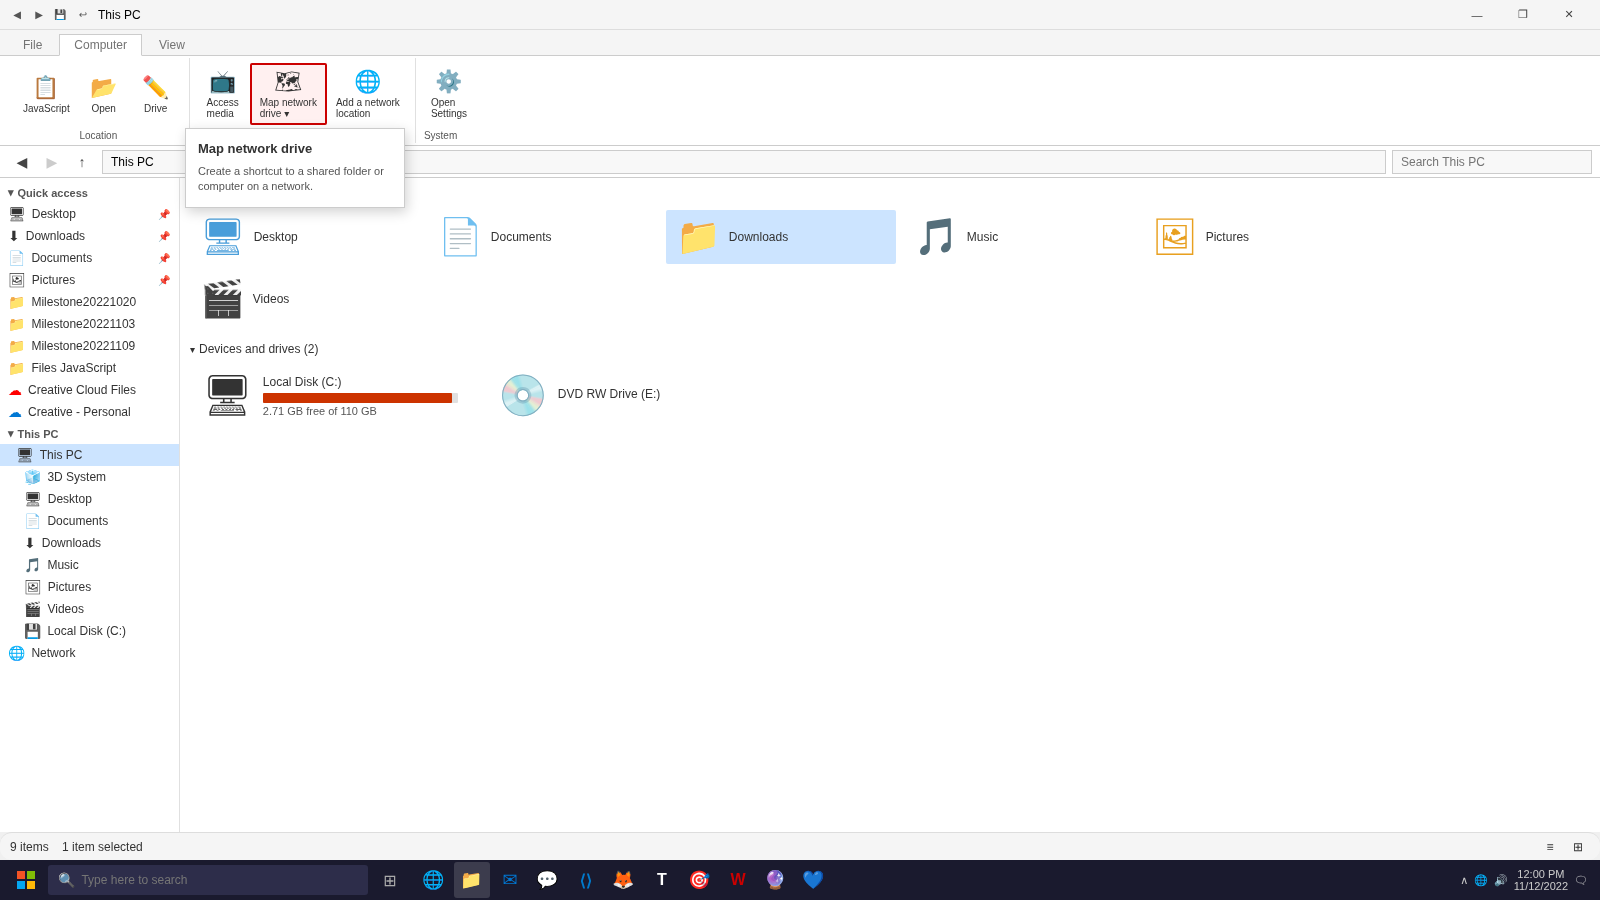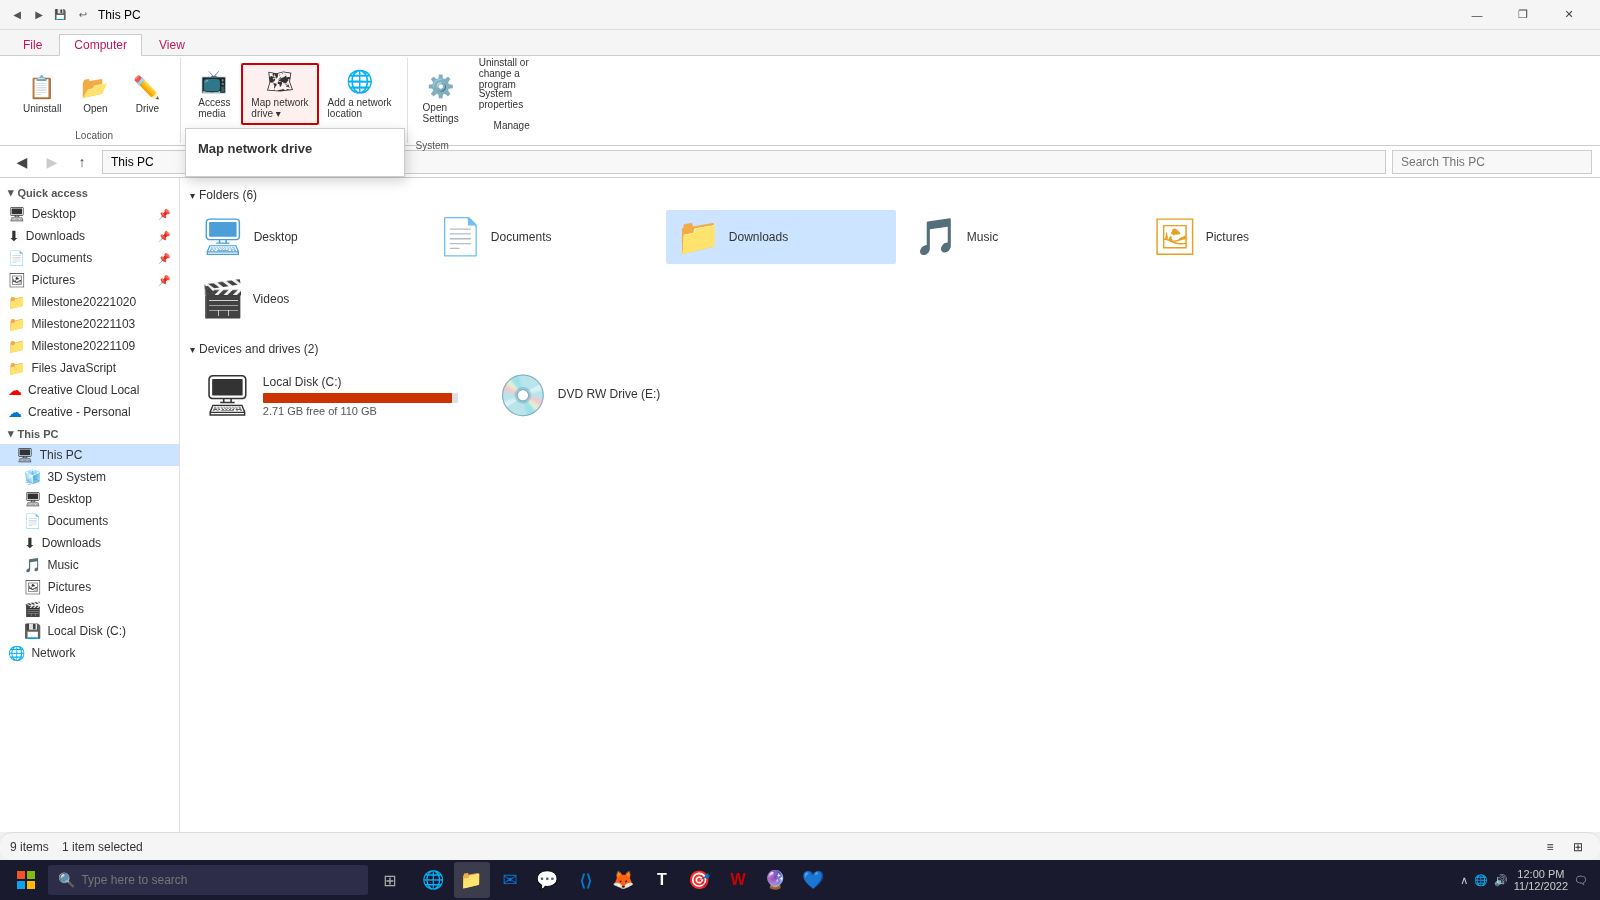--- a/index.html
+++ b/index.html
@@ -16,21 +16,21 @@
     .title-bar-icon { width: 18px; height: 18px; display: flex; align-items: center; justify-content: center; font-size: 10px; color: #555; cursor: pointer; }
     .title-bar-controls { display: flex; }
     .title-ctrl { width: 46px; height: 30px; display: flex; align-items: center; justify-content: center; font-size: 11px; cursor: pointer; color: #444; }
 
     
     .ribbon-tabs {
       display: flex; background: #f5f5f5; border-bottom: 1px solid #ccc;
       height: 26px; align-items: flex-end; padding: 0 8px;
     }
     .ribbon-tab {
-      padding: 4px 14px; font-size: 12px; cursor: pointer; color: #be185d;
+      padding: 4px 14px; font-size: 12px; cursor: pointer; color: #737373;
       border: 1px solid transparent; border-bottom: none; margin-right: 2px;
       background: transparent; height: 22px; display: flex; align-items: center;
     }
     .ribbon-tab.active {
       background: #fff; border-color: #ccc; border-bottom: 1px solid #fff;
       margin-bottom: -1px; z-index: 2;
     }
 
     
     .ribbon {
@@ -179,21 +179,21 @@
   <div class="ribbon-tab active">Computer</div>
   <div class="ribbon-tab">View</div>
 </div>
 
 <div class="ribbon">
 
   <div class="ribbon-group">
     <div class="ribbon-group-buttons">
       <div class="ribbon-btn">
         <span class="icon">📋</span>
-        <span>Uninstall</span>
+        <span>JavaScript</span>
       </div>
       <div class="ribbon-btn">
         <span class="icon">📂</span>
         <span>Open</span>
       </div>
       <div class="ribbon-btn">
         <span class="icon">✏️</span>
         <span>Drive</span>
       </div>
     </div>
@@ -217,32 +217,28 @@
     </div>
     <div class="ribbon-group-label">Network</div>
   </div>
 
   <div class="ribbon-group" style="align-items: flex-start; min-width: 200px;">
     <div style="display:flex; gap:6px; align-items:center; flex:1;">
       <div class="ribbon-btn">
         <span class="icon">⚙️</span>
         <span>Open<br>Settings</span>
       </div>
-      <div class="ribbon-section-right">
-        <div class="ribbon-btn-small">Uninstall or change a program</div>
-        <div class="ribbon-btn-small">System properties</div>
-        <div class="ribbon-btn-small">Manage</div>
-      </div>
     </div>
     <div class="ribbon-group-label">System</div>
   </div>
 </div>
 
 <div class="map-drive-popup">
   <div class="popup-title">Map network drive</div>
+  <div class="popup-desc">Create a shortcut to a shared folder or computer on a network.</div>
 </div>
 
 <div class="address-bar">
   <div class="address-nav">
     <div class="nav-btn">◀</div>
     <div class="nav-btn" style="color:#ccc;">▶</div>
     <div class="nav-btn">↑</div>
   </div>
   <input class="address-input" value="This PC" readonly="" style="">
   <input class="search-input" placeholder="Search This PC" style="">
@@ -287,21 +283,21 @@
       <span class="icon">📁</span>
       <span>Milestone20221109</span>
     </div>
     <div class="sidebar-item">
       <span class="icon">📁</span>
       <span>Files JavaScript</span>
     </div>
 
     <div class="sidebar-item">
       <span class="icon" style="color:#f00;">☁</span>
-      <span>Creative Cloud Local</span>
+      <span>Creative Cloud Files</span>
     </div>
     <div class="sidebar-item">
       <span class="icon" style="color:#0078d4;">☁</span>
       <span>Creative - Personal</span>
     </div>
 
     <div class="sidebar-section-header">
       <span>▾</span>
       <span>This PC</span>
     </div>

